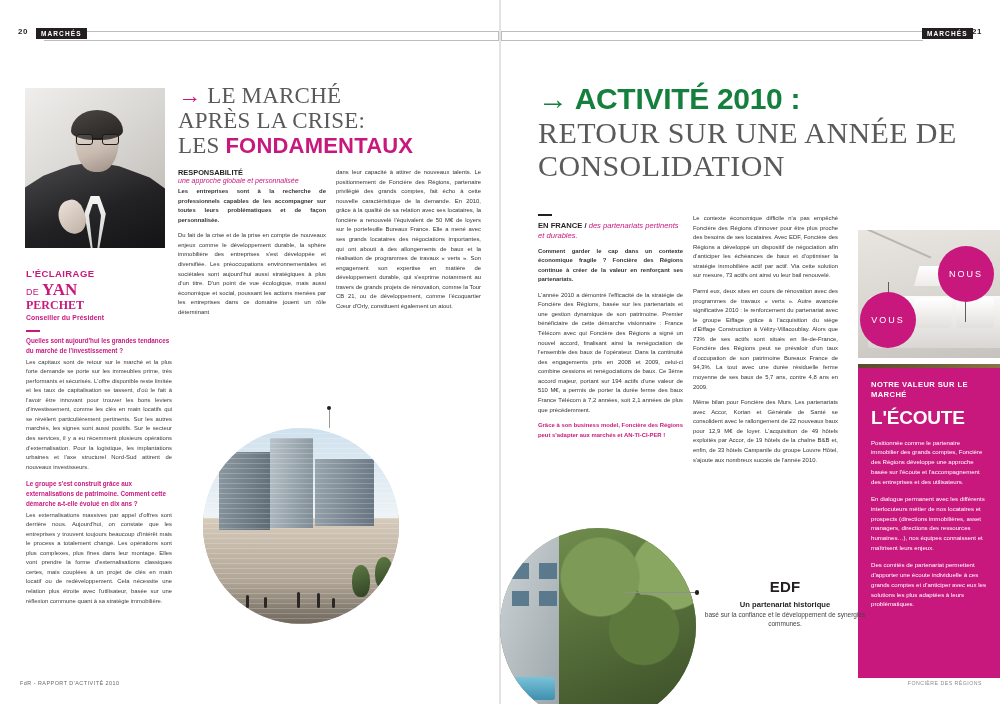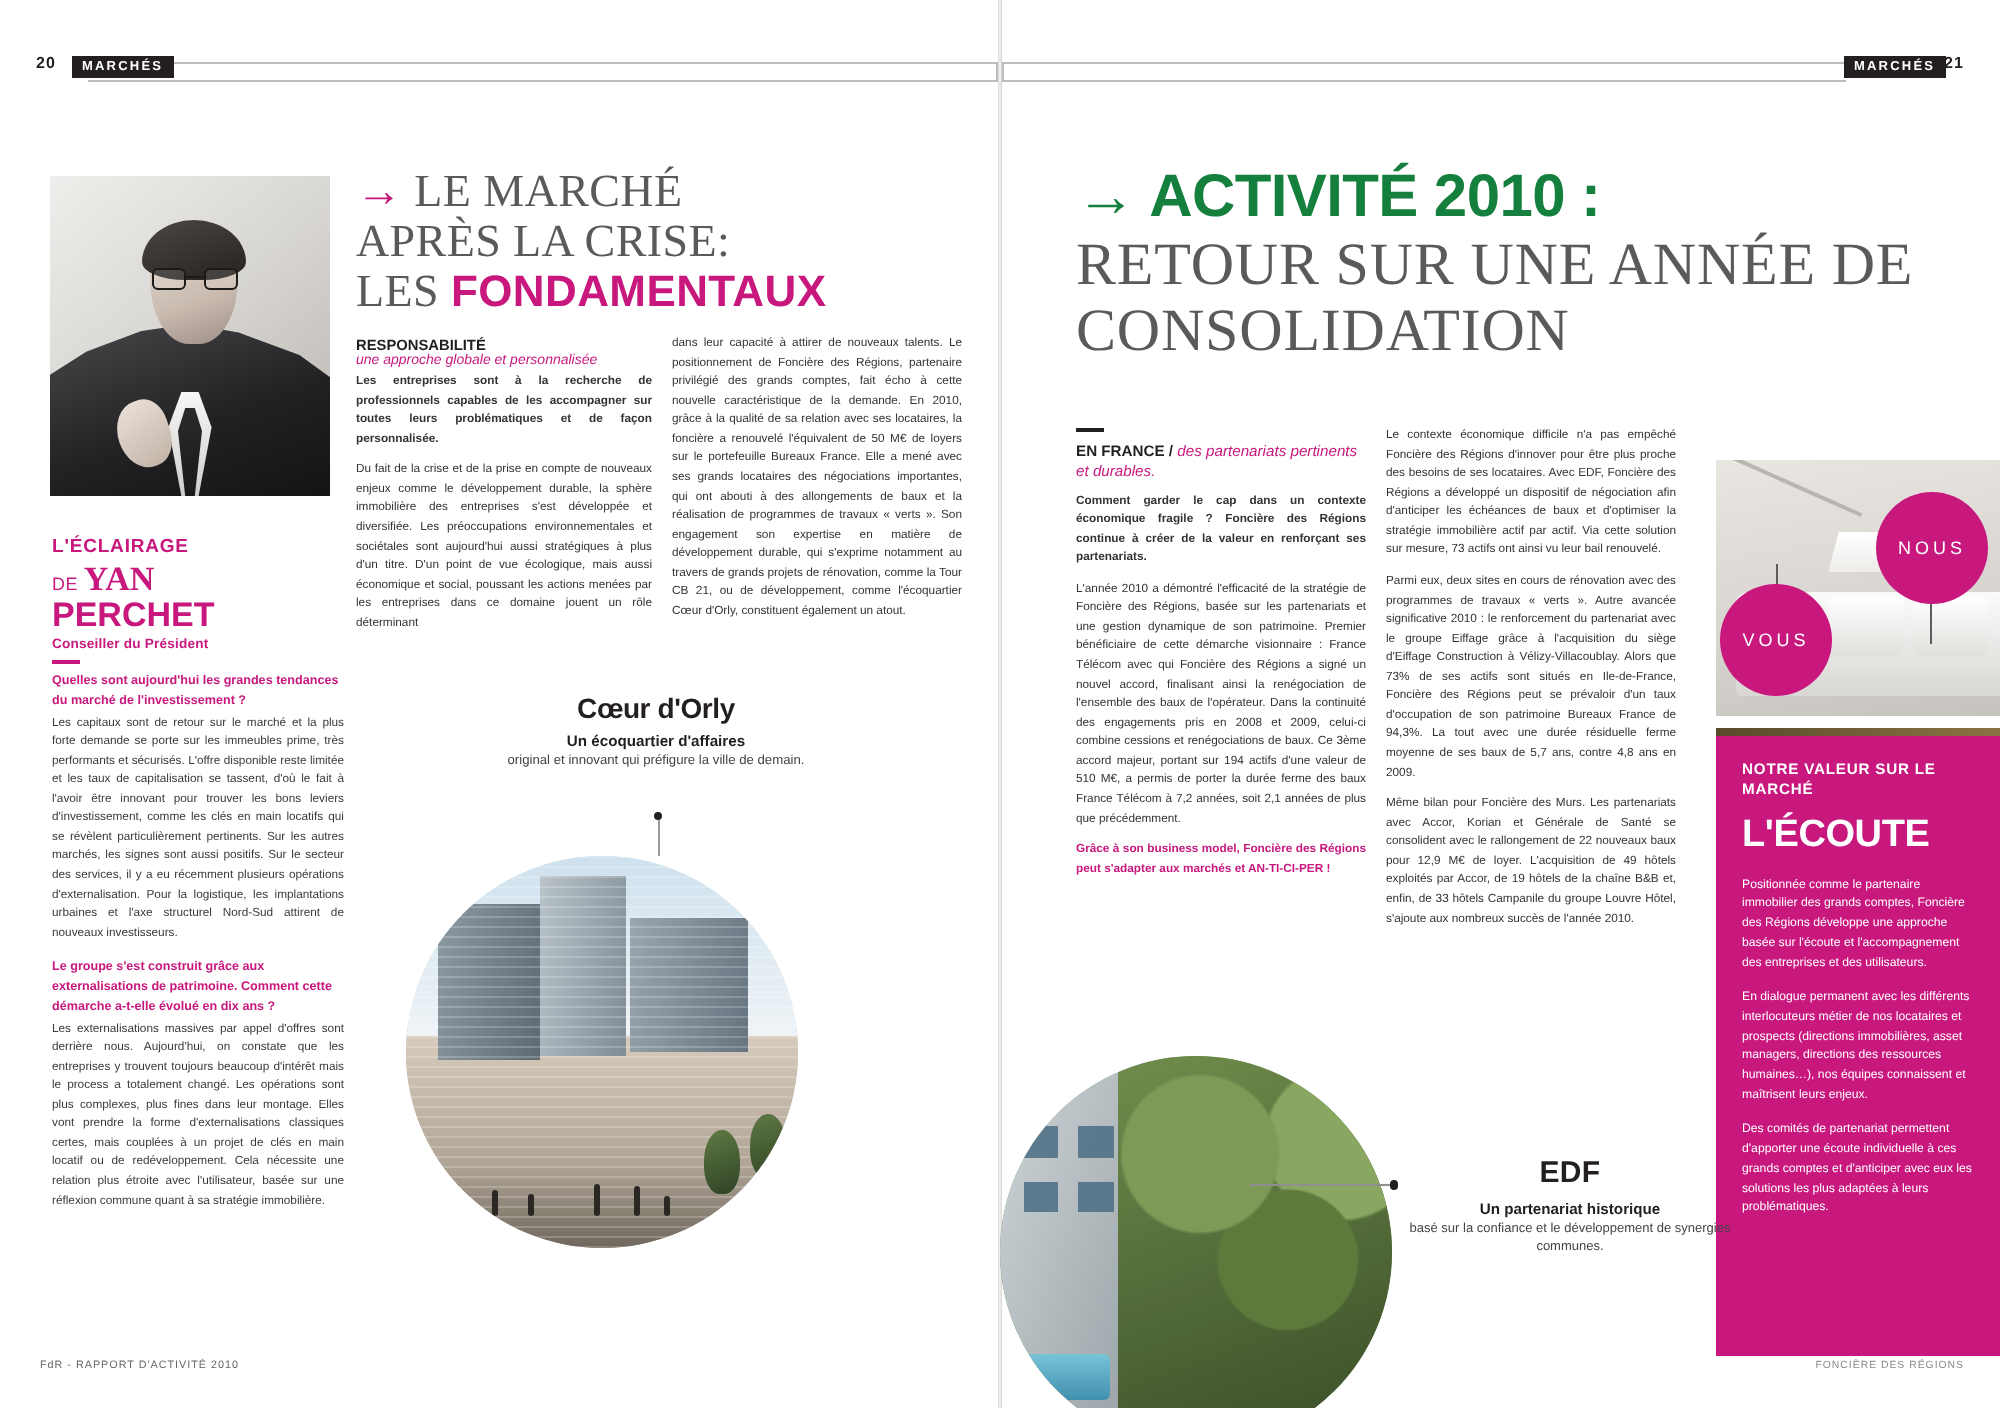--- a/index.html
+++ b/index.html
@@ -112,22 +112,22 @@
   }
   .eclairage .l1{
     color:#c8187e; font-size:9.5px; font-weight:bold; letter-spacing:.4px;
   }
   .eclairage .l2{
     color:#c8187e; font-size:9px; font-weight:normal; letter-spacing:.3px;
     margin-top:2px; line-height:1.05;
   }
   .eclairage .l2 b{ font-size:17px; font-family:"Liberation Serif",serif; letter-spacing:0; }
   .eclairage .l3{
-    color:#c8187e; font-size:17px; font-weight:bold;
-    font-family:Liberation Sans, sans-serif; line-height:1;
+    color:#c8187e; font-size:12px; font-weight:bold;
+    font-family:Liberation Serif, serif; line-height:1;
   }
   .eclairage .role{
     color:#c8187e; font-size:6.8px; font-weight:bold; margin-top:3px; letter-spacing:.1px;
   }
 
   .qa{
     position:absolute; left:26px; top:330px; width:146px;
   }
   .qa .dash{ width:14px; height:2px; background:#c8187e; margin-bottom:4px; }
   .qa h4{
@@ -375,25 +375,20 @@
       <em>une approche globale et personnalisée</em>
     </h5>
     <p class="lead">Les entreprises sont à la recherche de professionnels capables de les accompagner sur toutes leurs problématiques et de façon personnalisée.</p>
     <p>Du fait de la crise et de la prise en compte de nouveaux enjeux comme le développement durable, la sphère immobilière des entreprises s'est développée et diversifiée. Les préoccupations environnementales et sociétales sont aujourd'hui aussi stratégiques à plus d'un titre. D'un point de vue écologique, mais aussi économique et social, poussant les actions menées par les entreprises dans ce domaine jouent un rôle déterminant</p>
   </div>
 
   <div class="body3">
     <p>dans leur capacité à attirer de nouveaux talents. Le positionnement de Foncière des Régions, partenaire privilégié des grands comptes, fait écho à cette nouvelle caractéristique de la demande. En 2010, grâce à la qualité de sa relation avec ses locataires, la foncière a renouvelé l'équivalent de 50 M€ de loyers sur le portefeuille Bureaux France. Elle a mené avec ses grands locataires des négociations importantes, qui ont abouti à des allongements de baux et la réalisation de programmes de travaux « verts ». Son engagement son expertise en matière de développement durable, qui s'exprime notamment au travers de grands projets de rénovation, comme la Tour CB 21, ou de développement, comme l'écoquartier Cœur d'Orly, constituent également un atout.</p>
   </div>
 
-  <div class="orly-cap">
-    <div class="name">Cœur d'Orly</div>
-    <div class="sub1">Un écoquartier d'affaires</div>
-    <div class="sub2">original et innovant qui préfigure la ville de demain.</div>
-  </div>
   <div class="pin">
     <div class="dot"></div>
       <div class="stem"></div>
   </div>
 
   <div class="orly-photo">
     <div class="sky"></div>
     <div class="ground"></div>
     <div class="bldA"></div>
     <div class="bldB"></div>

